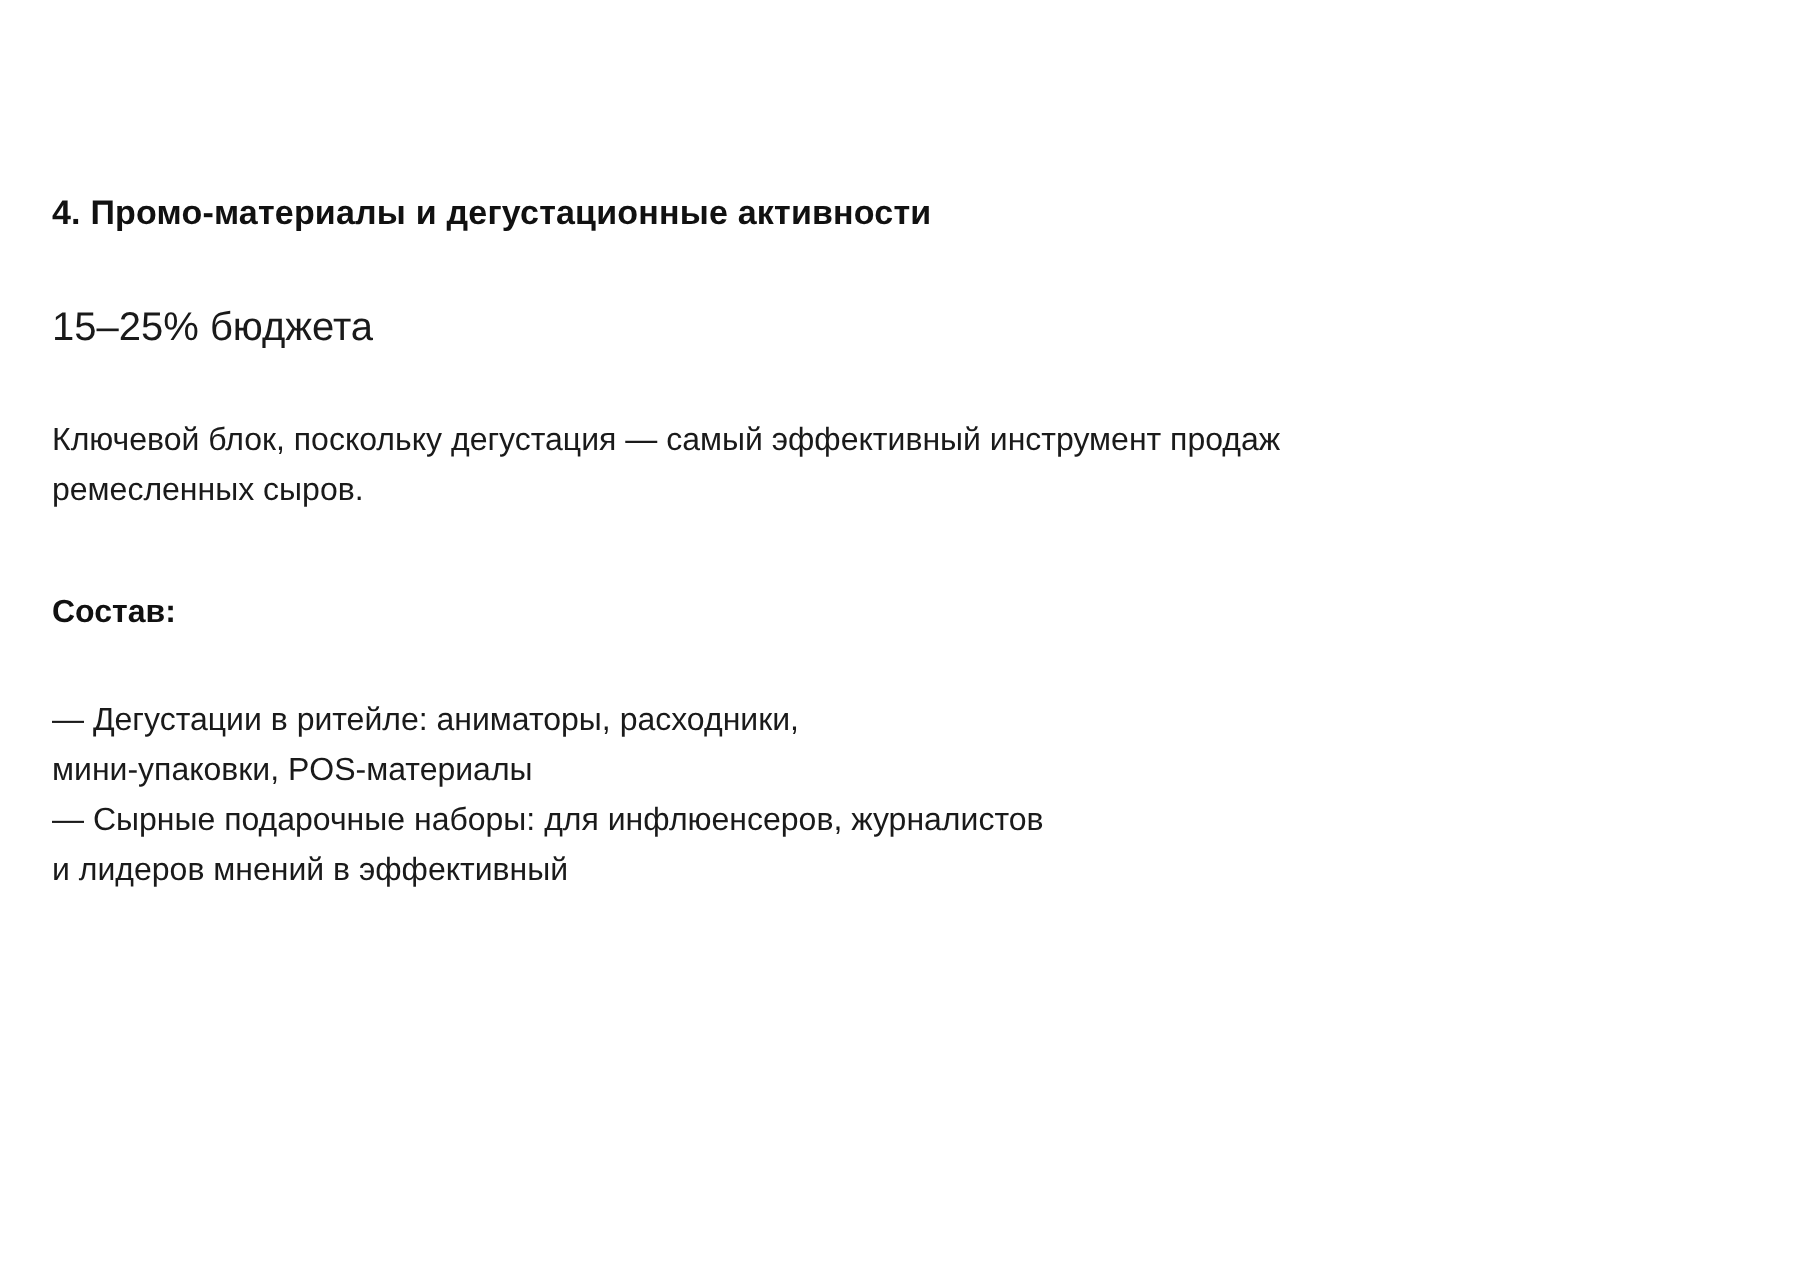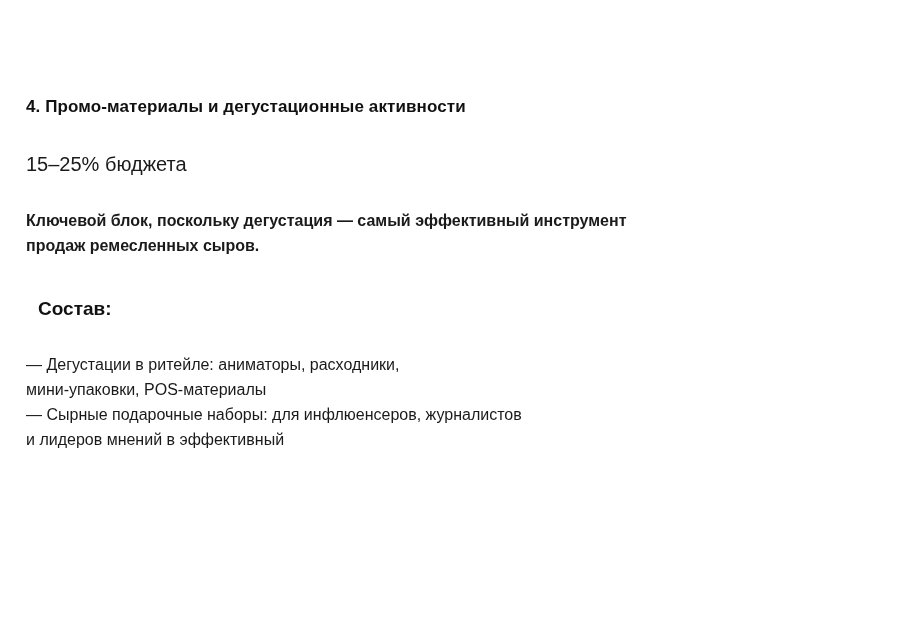--- a/index.html
+++ b/index.html
@@ -31,31 +31,31 @@
   }
   .budget {
     font-size: 20px;
     font-weight: normal;
     color: #1a1a1a;
     margin: 0 0 32px 0;
     line-height: 1.3;
   }
   .lead {
     font-size: 16px;
-    font-weight: bold;
+    font-weight: normal;
     color: #1a1a1a;
     margin: 0 0 38px 0;
     line-height: 1.55;
     max-width: 640px;
   }
   .subheading {
-    font-size: 19px;
+    font-size: 16px;
     font-weight: bold;
     color: #111111;
-    margin: 0 0 32px 12px;
+    margin: 0 0 32px 0;
     line-height: 1.3;
   }
   .bullets {
     font-size: 16px;
     font-weight: normal;
     color: #1a1a1a;
     line-height: 1.55;
     max-width: 700px;
   }
   .bullet-line {

